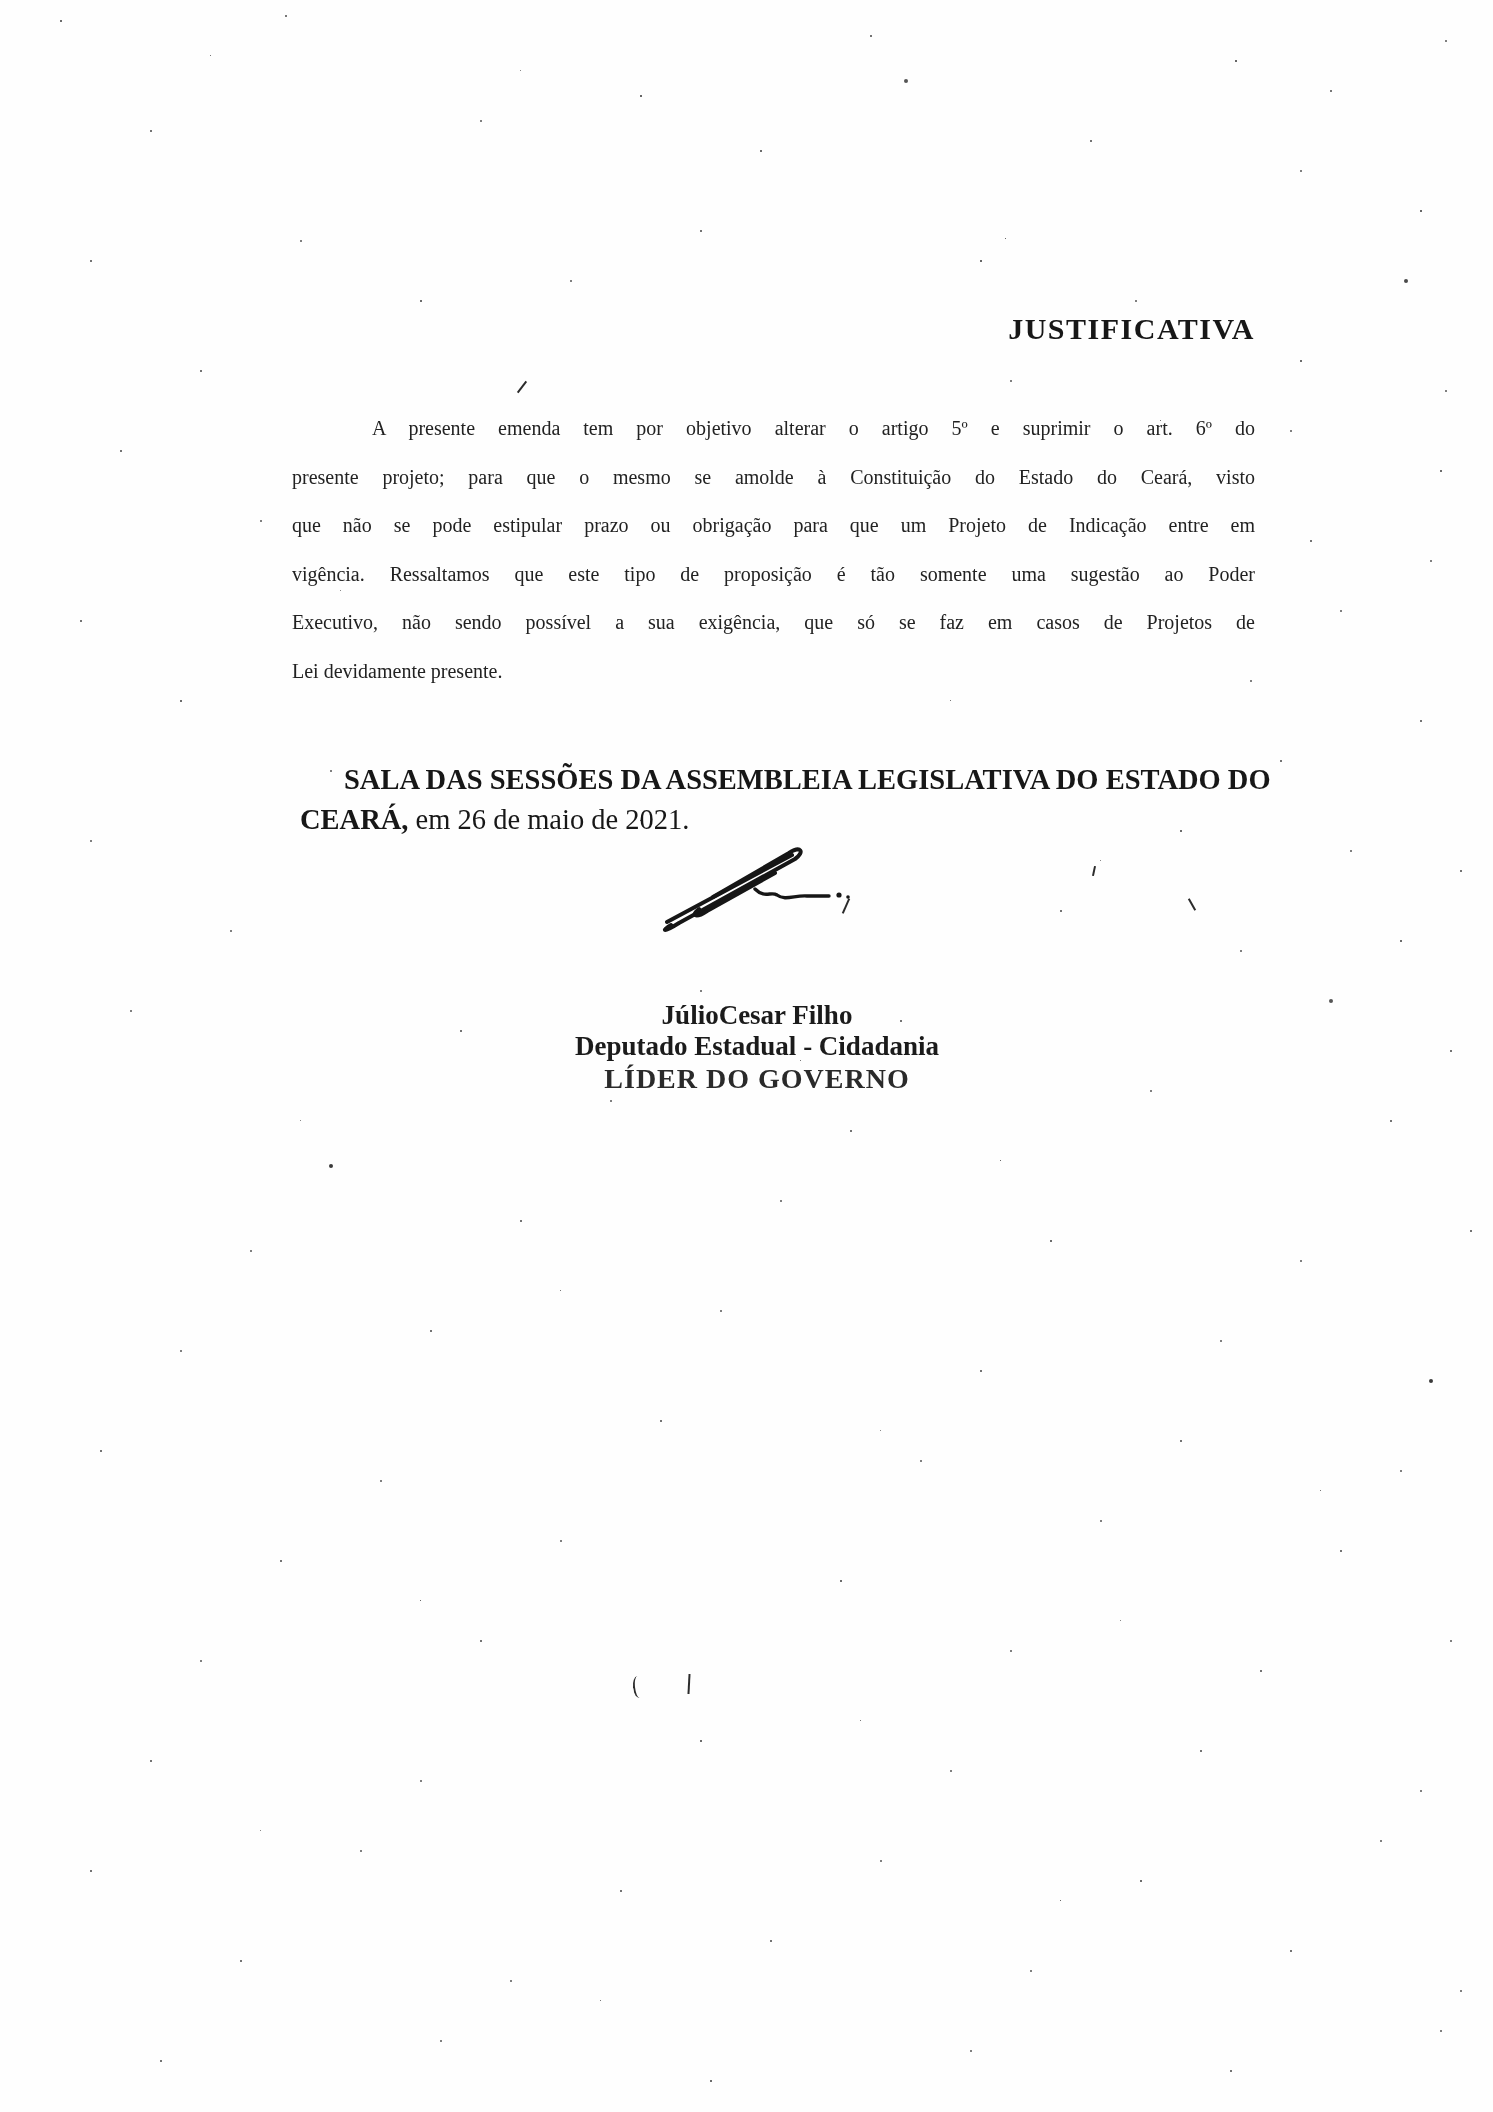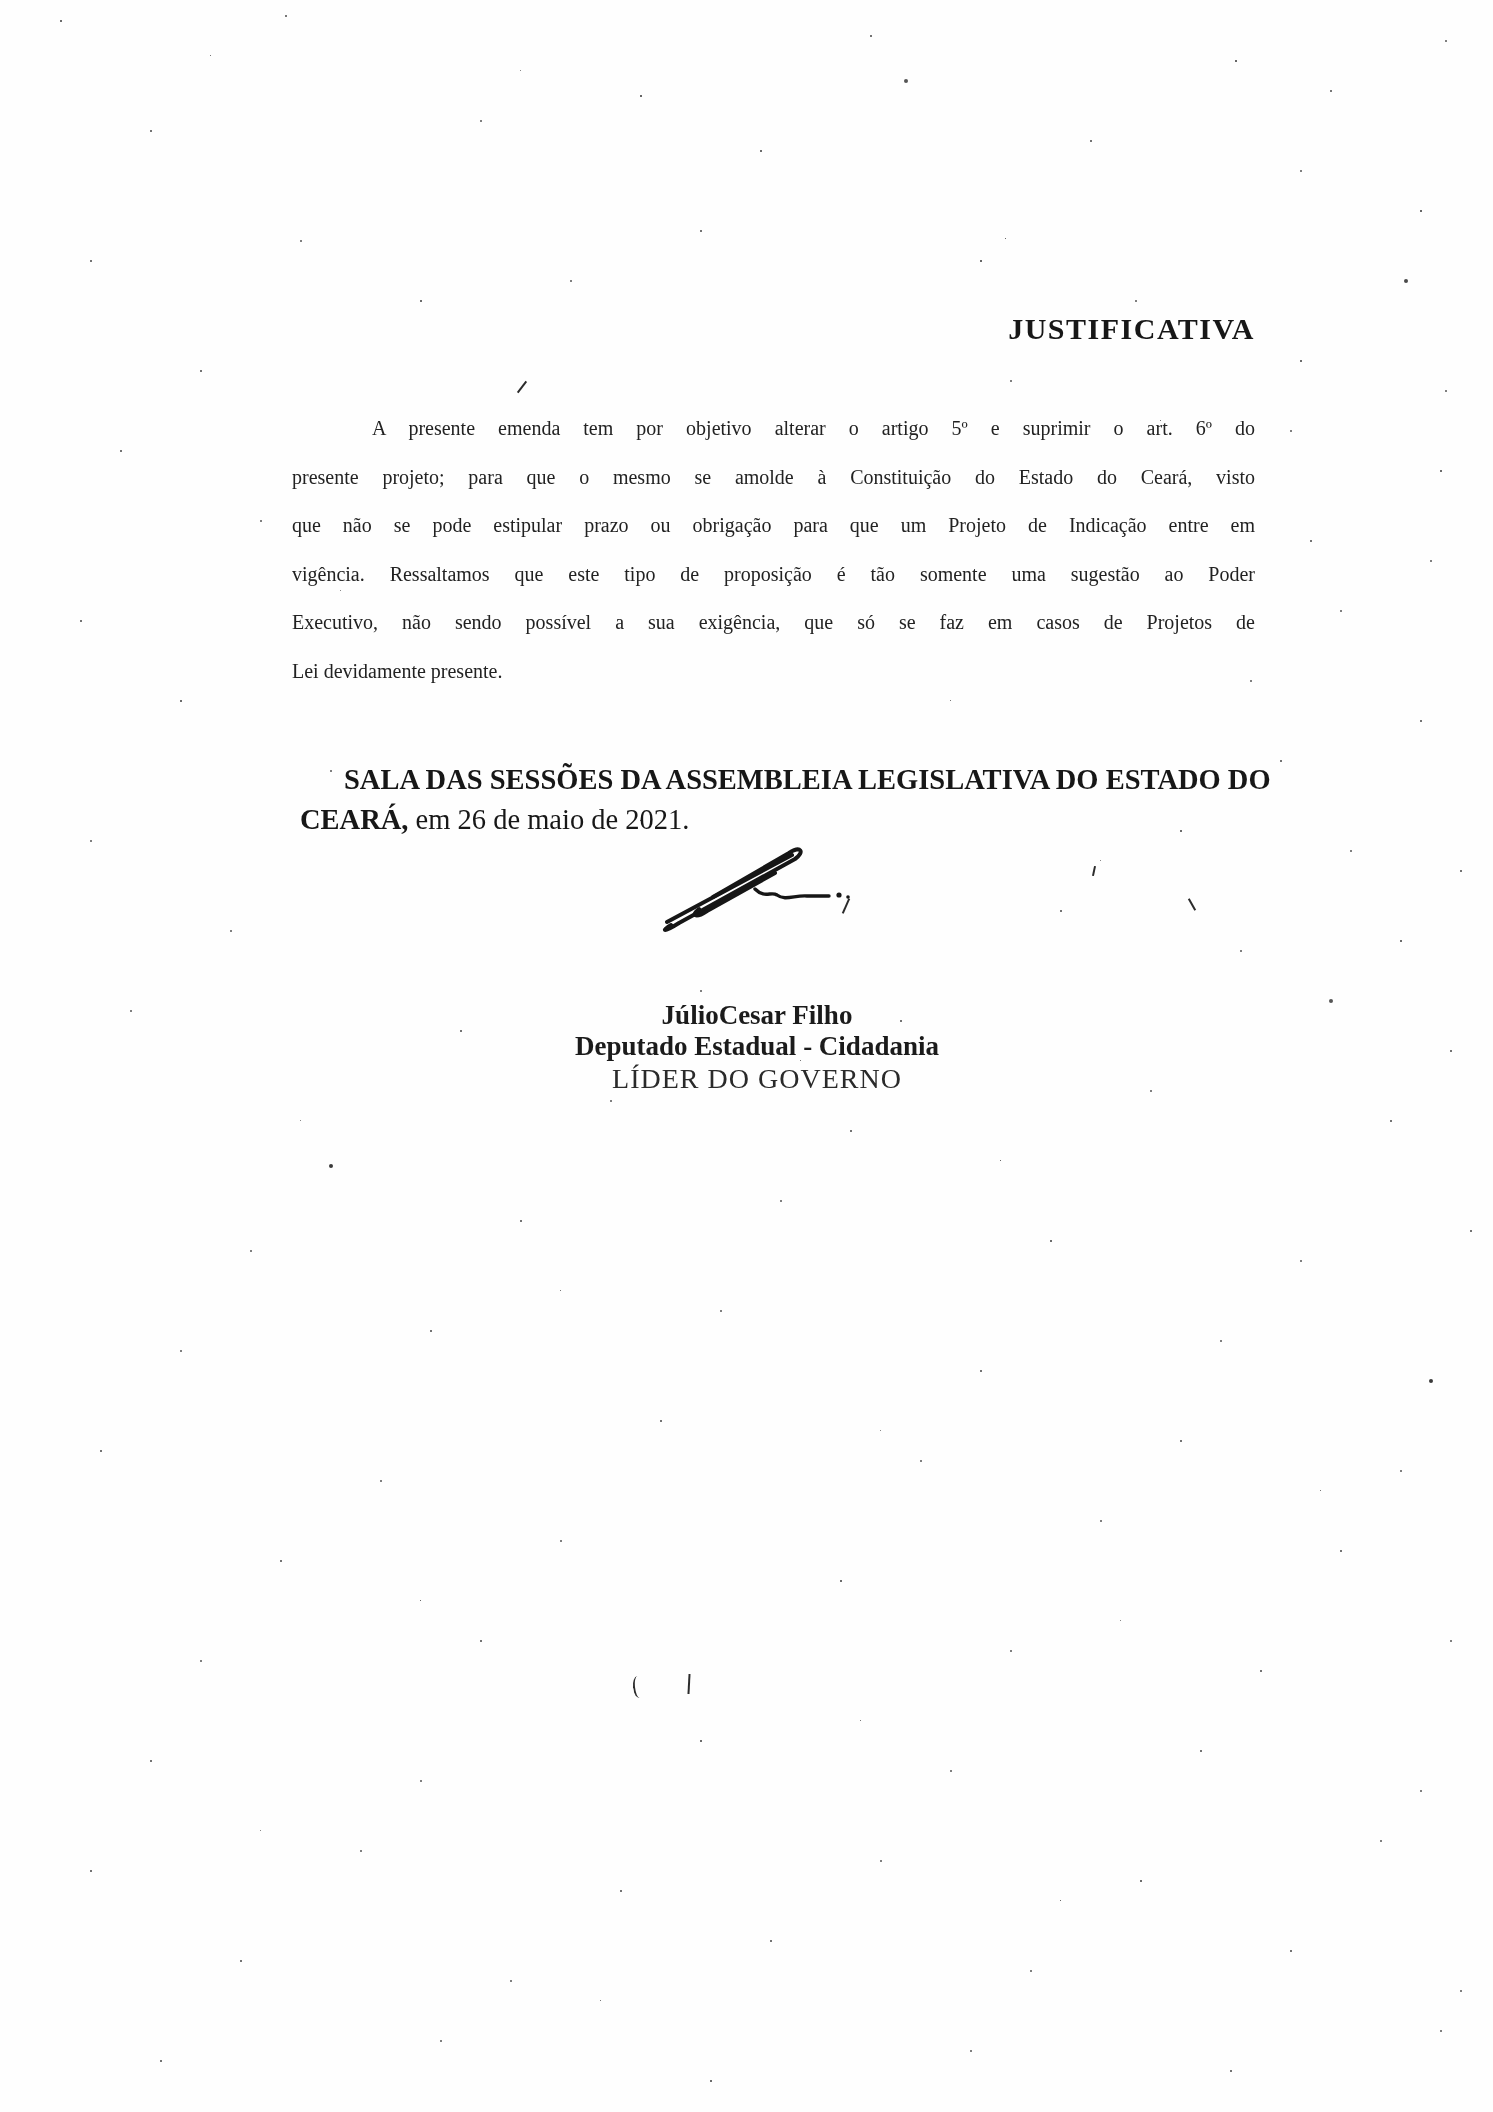--- a/index.html
+++ b/index.html
@@ -83,21 +83,21 @@
   .closing .cl1{font-weight:bold;padding-left:44px;white-space:nowrap;}
   .closing .b{font-weight:bold;}
   .signature{
     position:absolute;left:655px;top:843px;width:200px;height:90px;
   }
   .signer{
     position:absolute;left:292px;top:952px;width:930px;text-align:center;color:#1b1b1b;margin-top:48px;
   }
   .signer .name{font-size:27px;font-weight:bold;line-height:31px;}
   .signer .role{font-size:27px;font-weight:bold;line-height:31px;}
-  .signer .gov{font-size:28px;font-weight:normal;letter-spacing:1px;line-height:33px;color:#2a2a2a;}
+  .signer .gov{font-size:28px;font-weight:bold;letter-spacing:1px;line-height:33px;color:#2a2a2a;}
 </style>
 </head>
 <body>
 
 <div class="page">
 
   <div class="speckles"></div>
   <div class="speckles2"></div>
   <div class="scratch s1"></div>
   <div class="scratch s2"></div>

